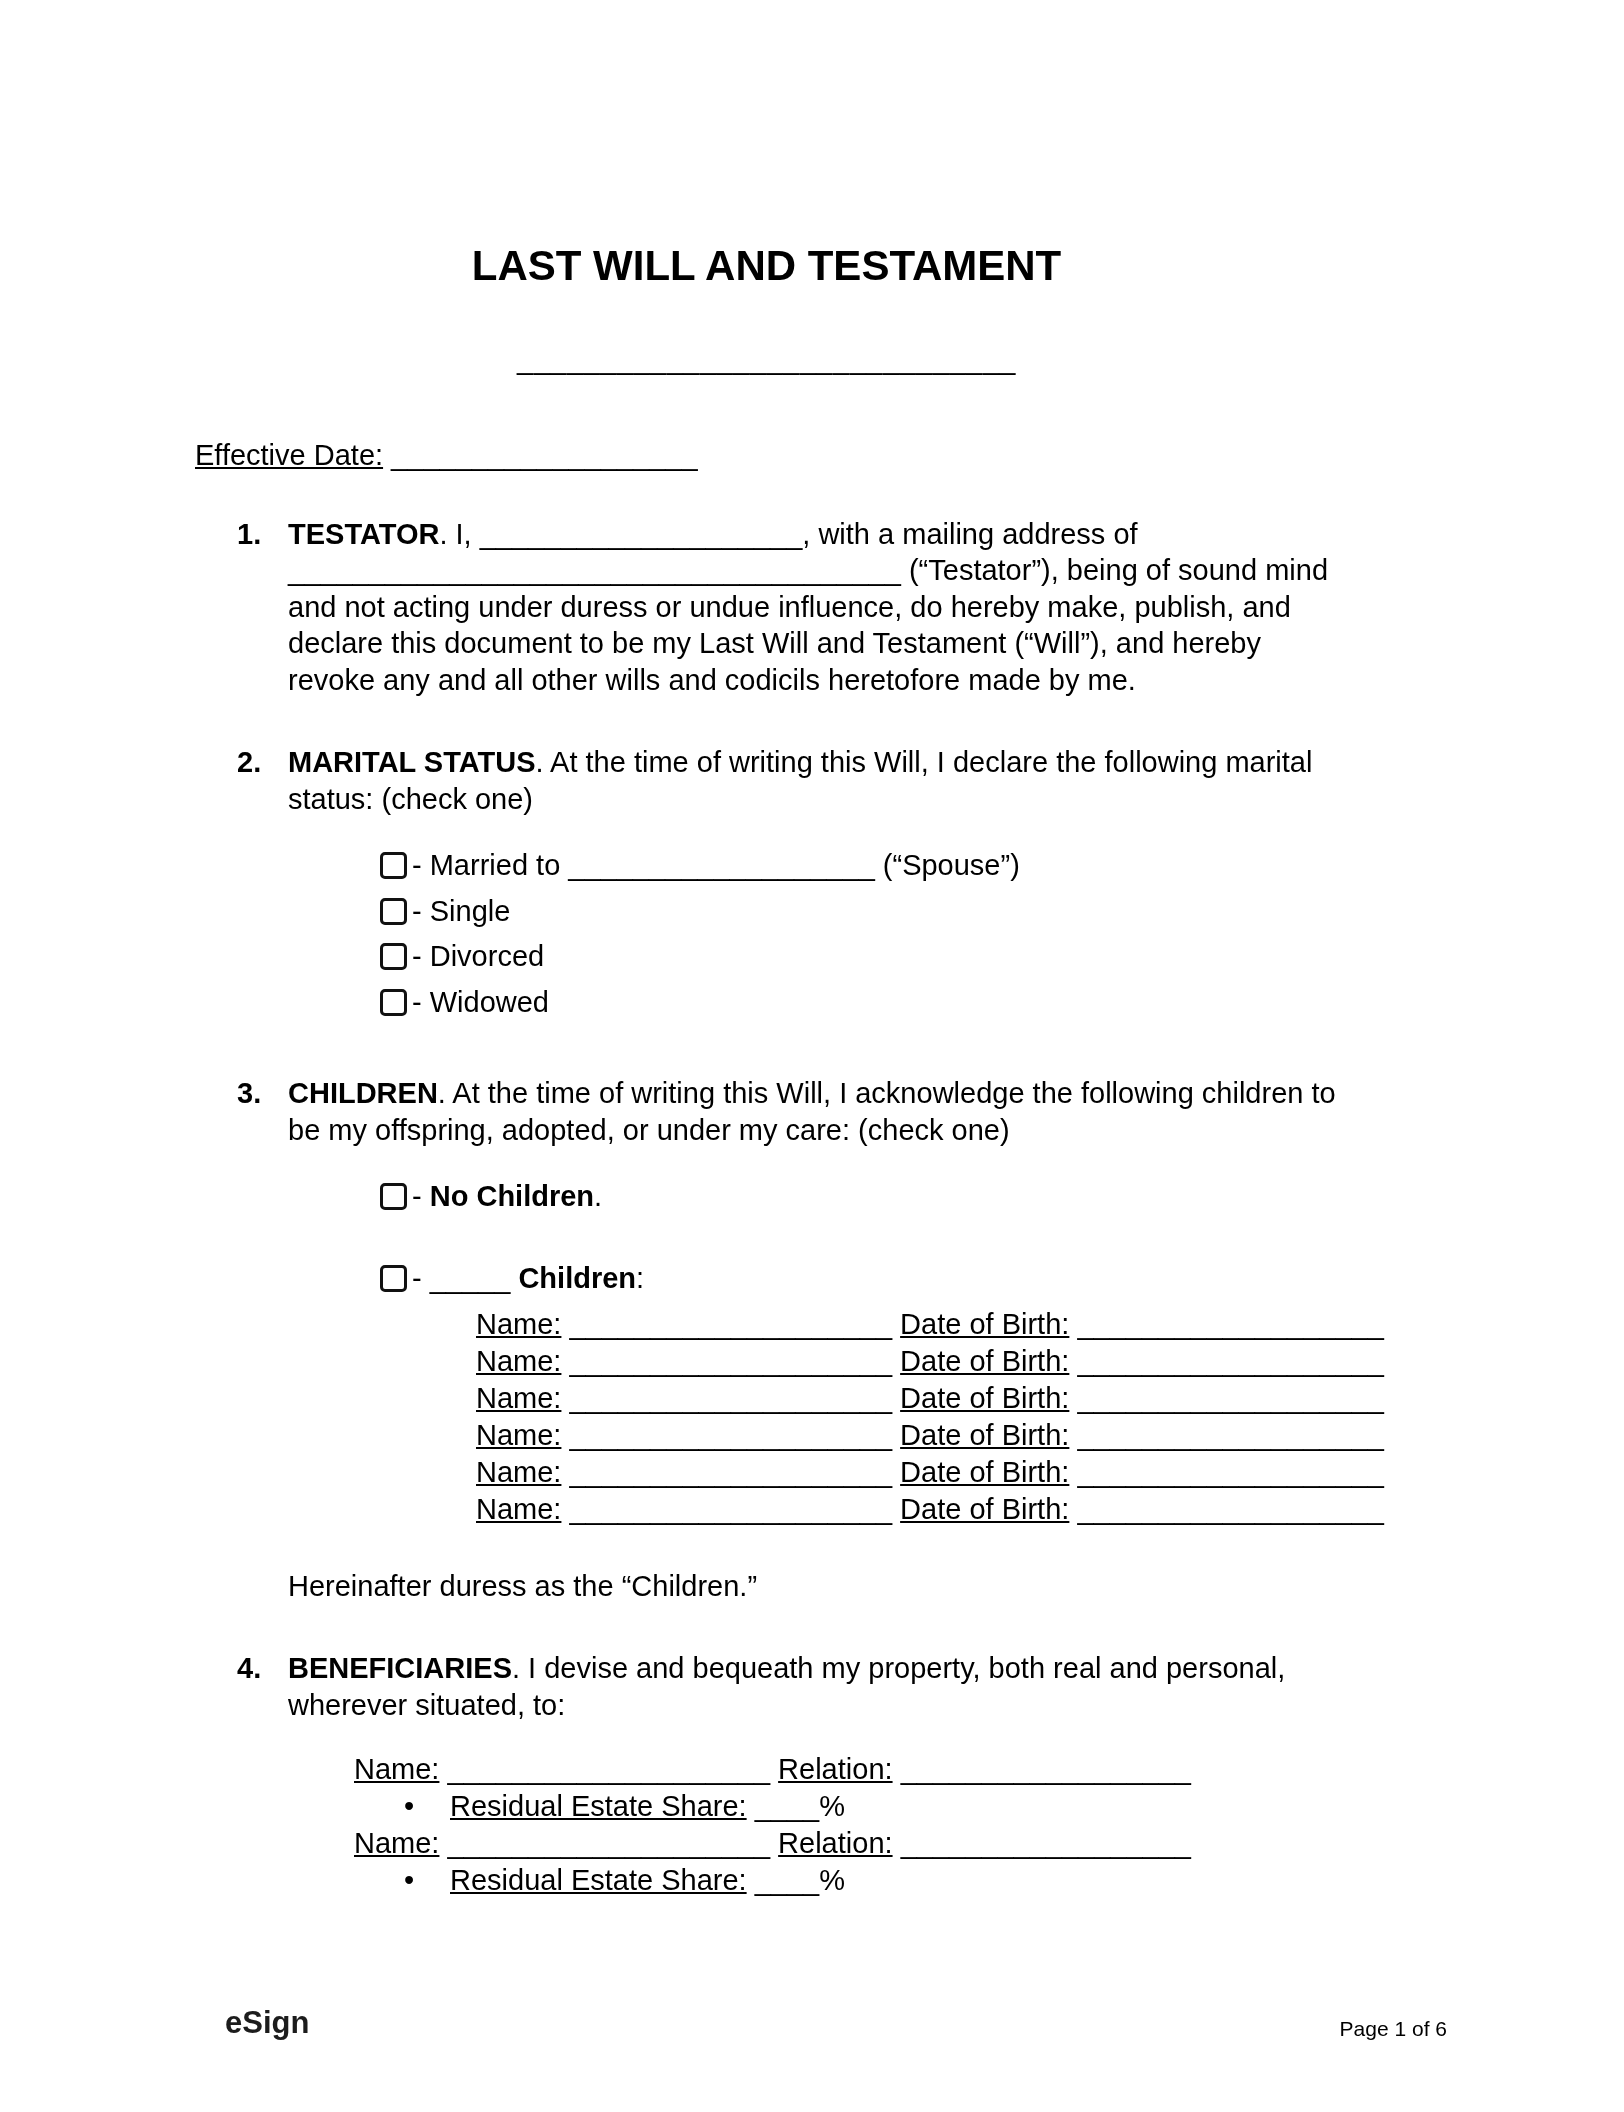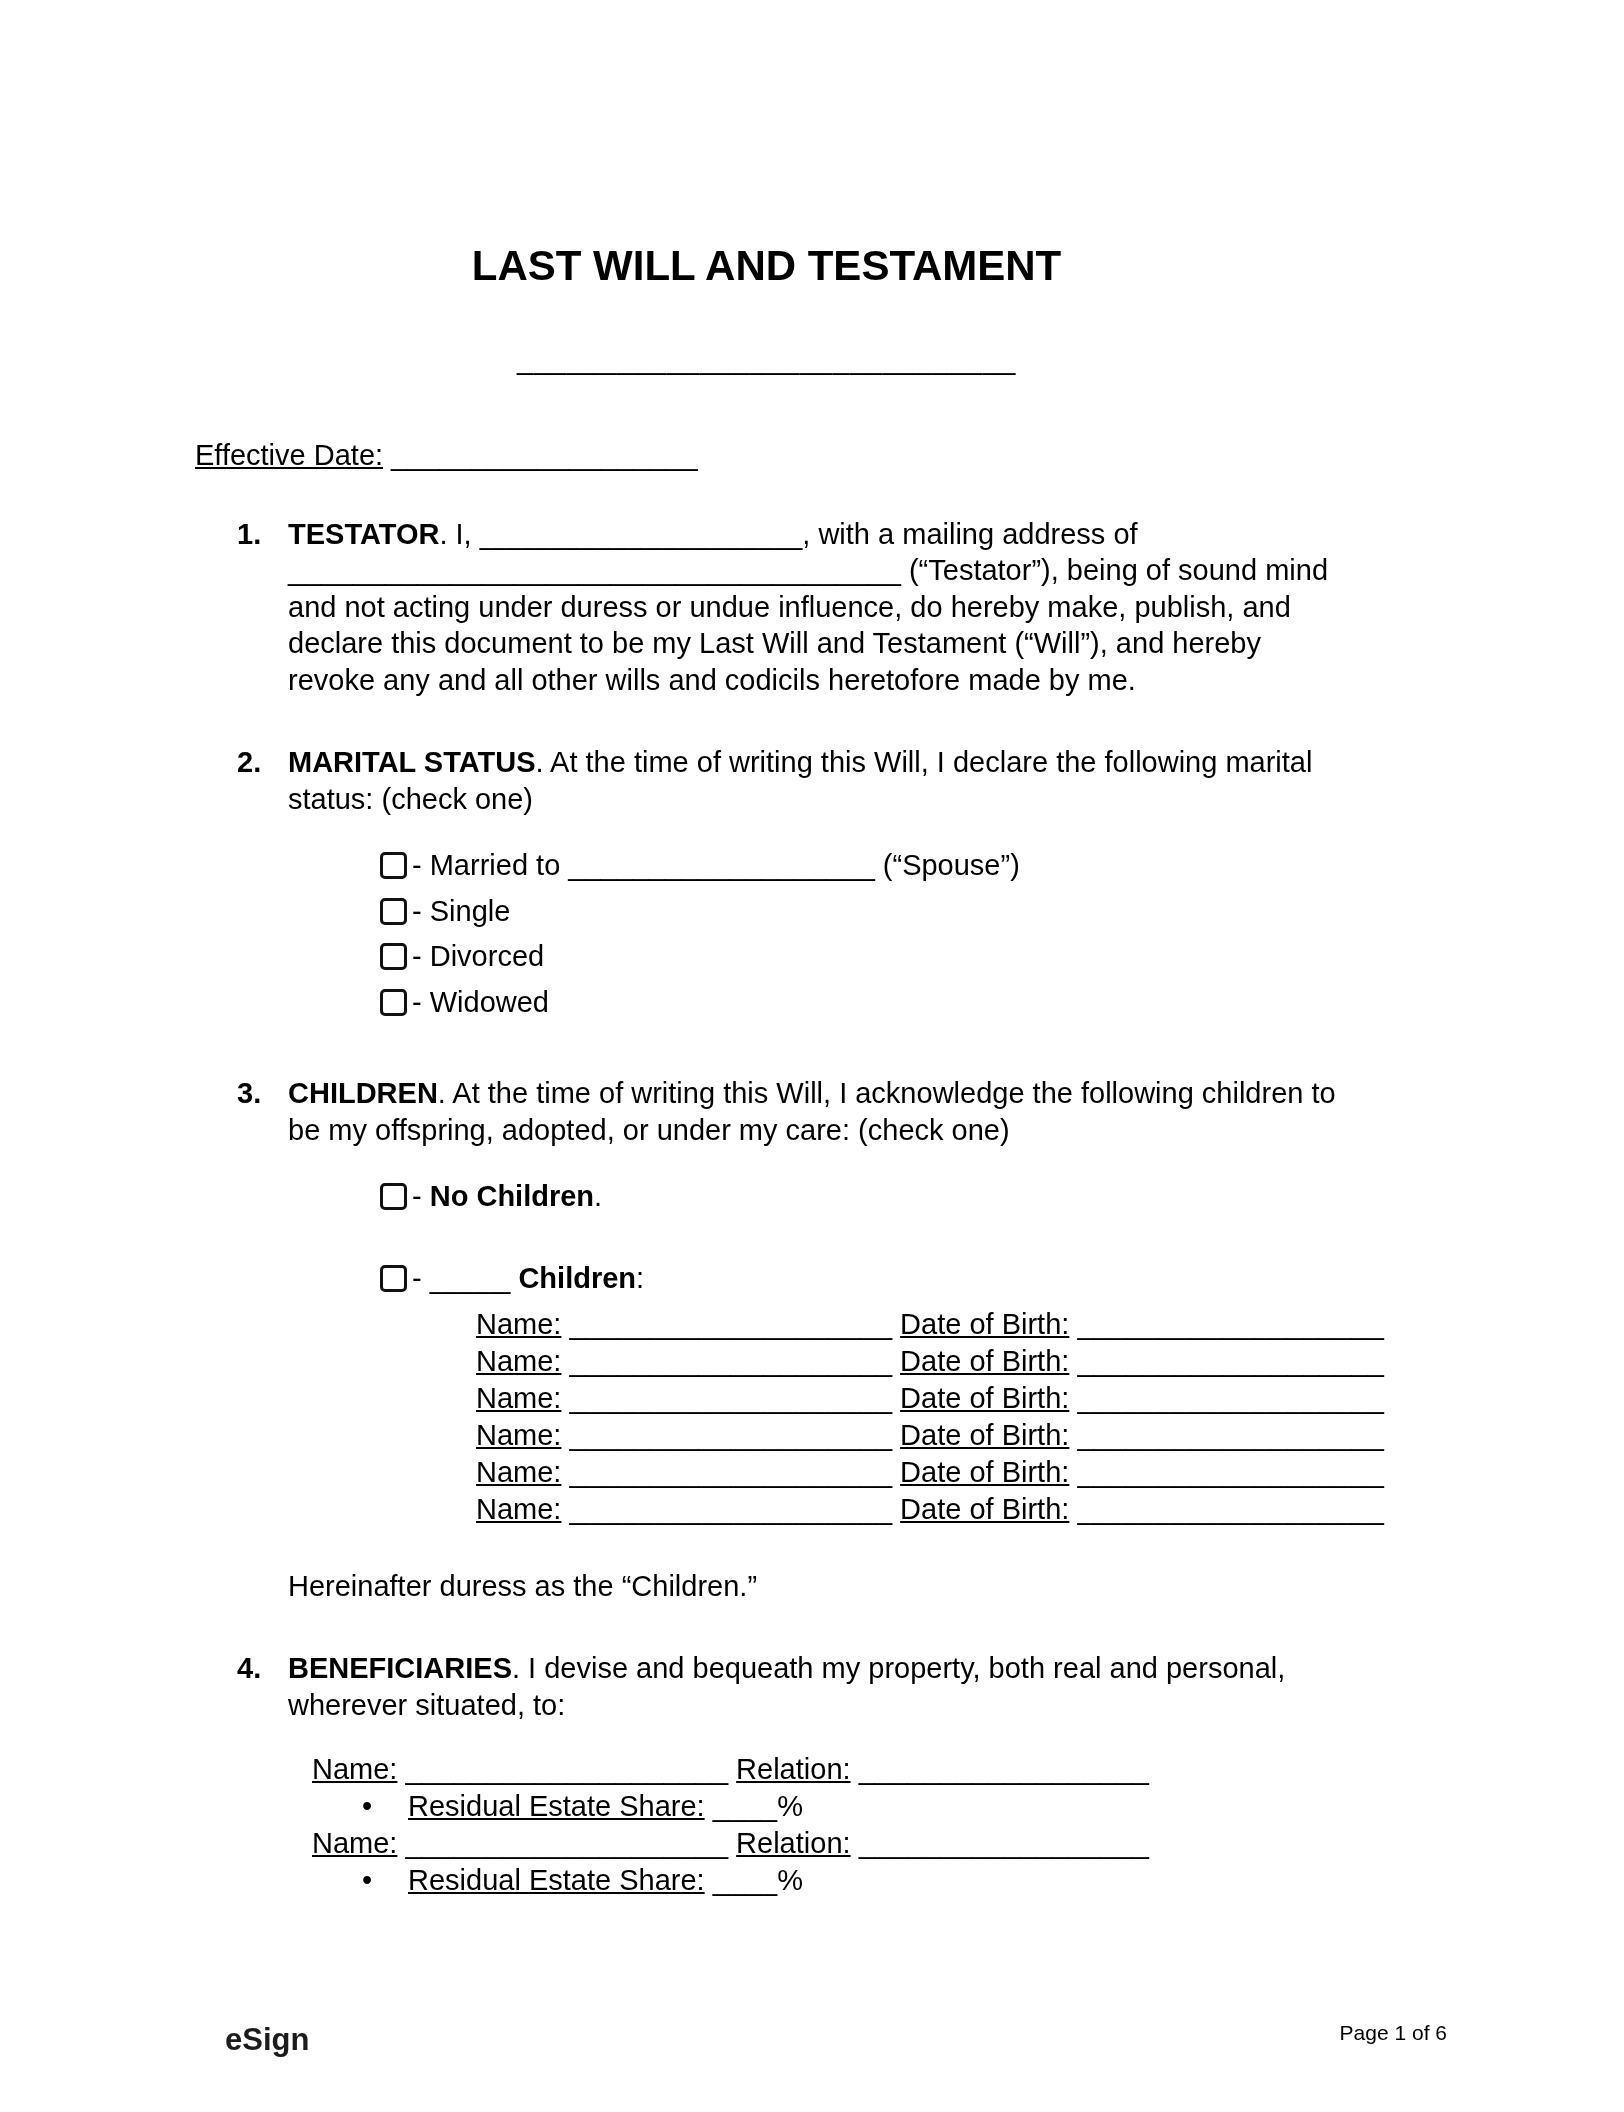--- a/index.html
+++ b/index.html
@@ -33,29 +33,29 @@
     border:3px solid #111; border-radius:5px; background:#fff;
   }
   .check-label { margin-left:5px; white-space:nowrap; }
   .gap-after { margin-bottom:45px; }
 
   .child-rows { margin-left:188px; margin-top:2px; }
   .child-row { line-height:37px; white-space:nowrap; }
 
   .footnote { margin-top:40px; }
 
-  .beneficiaries { margin-top:28px; margin-left:24px; }
+  .beneficiaries { margin-top:28px; margin-left:66px; }
   .ben-line { line-height:37px; white-space:nowrap; }
   .ben-share { line-height:37px; margin-left:50px; white-space:nowrap; }
   .bullet { display:inline-block; width:46px; }
 
   .footer {
-    position:absolute; left:0; right:0; bottom:53px;
+    position:absolute; left:0; right:0; bottom:70px;
     padding:0 86px 0 225px;
-    display:flex; justify-content:space-between; 
+    display:flex; justify-content:space-between; align-items:flex-end;
   }
   .brand { font-weight:bold; font-size:31px; color:#1c1c1c; }
   .page-num { font-size:21px; }
 </style>
 </head>
 <body>
 
 <div class="page">
 
   <div class="title">

